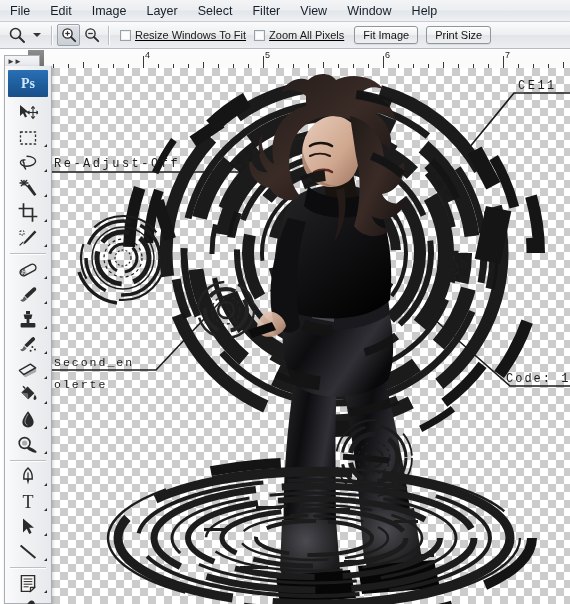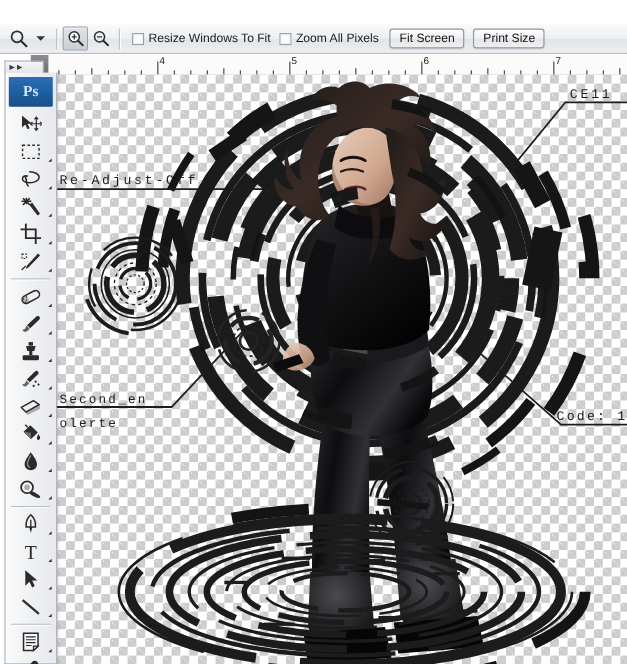--- a/index.html
+++ b/index.html
@@ -38,21 +38,21 @@
   }
   .ob-sep{width:1px;height:19px;background:#b9bec5;margin:0 5px;box-shadow:1px 0 0 #fdfdfd;}
   .zbtn{
     width:21px;height:20px;display:flex;align-items:center;justify-content:center;
     border:1px solid transparent;border-radius:2px;
   }
   .zbtn.active{
     border:1px solid #9aa0a8;background:linear-gradient(to bottom,#dfe3e8,#c9cfd6);
     box-shadow:inset 0 1px 1px rgba(255,255,255,.7);
   }
-  .chk-wrap{display:flex;align-items:center;margin-left:6px;margin-right:2px;}
+  .chk-wrap{display:flex;align-items:center;margin-left:6px;margin-right:2px;text-decoration:underline;}
   .chkbox{
     width:11px;height:11px;box-sizing:border-box;
     border:1px solid #9aa0a8;background:#fdfdfd;margin-right:4px;
     box-shadow:inset 0 0 0 1px #eef0f2;
   }
   .chk-label{font-size:11px;color:#1a1a1a;white-space:nowrap;}
   .pbtn{
     font-size:11px;color:#111;background:linear-gradient(to bottom,#fdfdfd 0%,#f0f1f3 48%,#e2e4e7 52%,#eff0f2 100%);
     border:1px solid #8f959c;border-radius:3px;
     padding:2px 8px;margin-left:8px;white-space:nowrap;
@@ -126,20 +126,31 @@
   }
   .tb-div{height:1px;background:#bcc0c6;margin:3px 5px;box-shadow:0 1px 0 #ffffff;}
 
   svg{display:block;}
 </style>
 </head>
 <body>
 
 <div id="app">
 
+  <div class="menubar">
+    <div class="menu-item">File</div>
+    <div class="menu-item">Edit</div>
+    <div class="menu-item">Image</div>
+    <div class="menu-item">Layer</div>
+    <div class="menu-item">Select</div>
+    <div class="menu-item">Filter</div>
+    <div class="menu-item">View</div>
+    <div class="menu-item">Window</div>
+    <div class="menu-item">Help</div>
+  </div>
 
   <div class="optionsbar">
 
     <div class="ob-tool">
       <svg width="18" height="18" viewBox="0 0 18 18">
         <circle cx="7.5" cy="7.5" r="5" fill="none" stroke="#2e2e2e" stroke-width="1.6"></circle>
         <line x1="11.2" y1="11.2" x2="16" y2="16" stroke="#2e2e2e" stroke-width="2" stroke-linecap="round"></line>
       </svg>
     </div>
     <div class="ob-arrow"></div>
@@ -167,21 +178,21 @@
     <div class="chk-wrap">
       <div class="chkbox"></div>
       <span class="chk-label">Resize Windows To Fit</span>
     </div>
 
     <div class="chk-wrap">
       <div class="chkbox"></div>
       <span class="chk-label">Zoom All Pixels</span>
     </div>
 
-    <div class="pbtn">Fit Screen</div>
+    <div class="pbtn">Fit Image</div>
     <div class="pbtn">Print Size</div>
   </div>
 
   <div class="ruler-corner"></div>
 
   <div class="ruler-h">
     <div id="hticks">
         <div class="tick minor" style="left:9px"></div>
         <div class="tick minor" style="left:24px"></div>
         <div class="tick mid" style="left:39px"></div>

